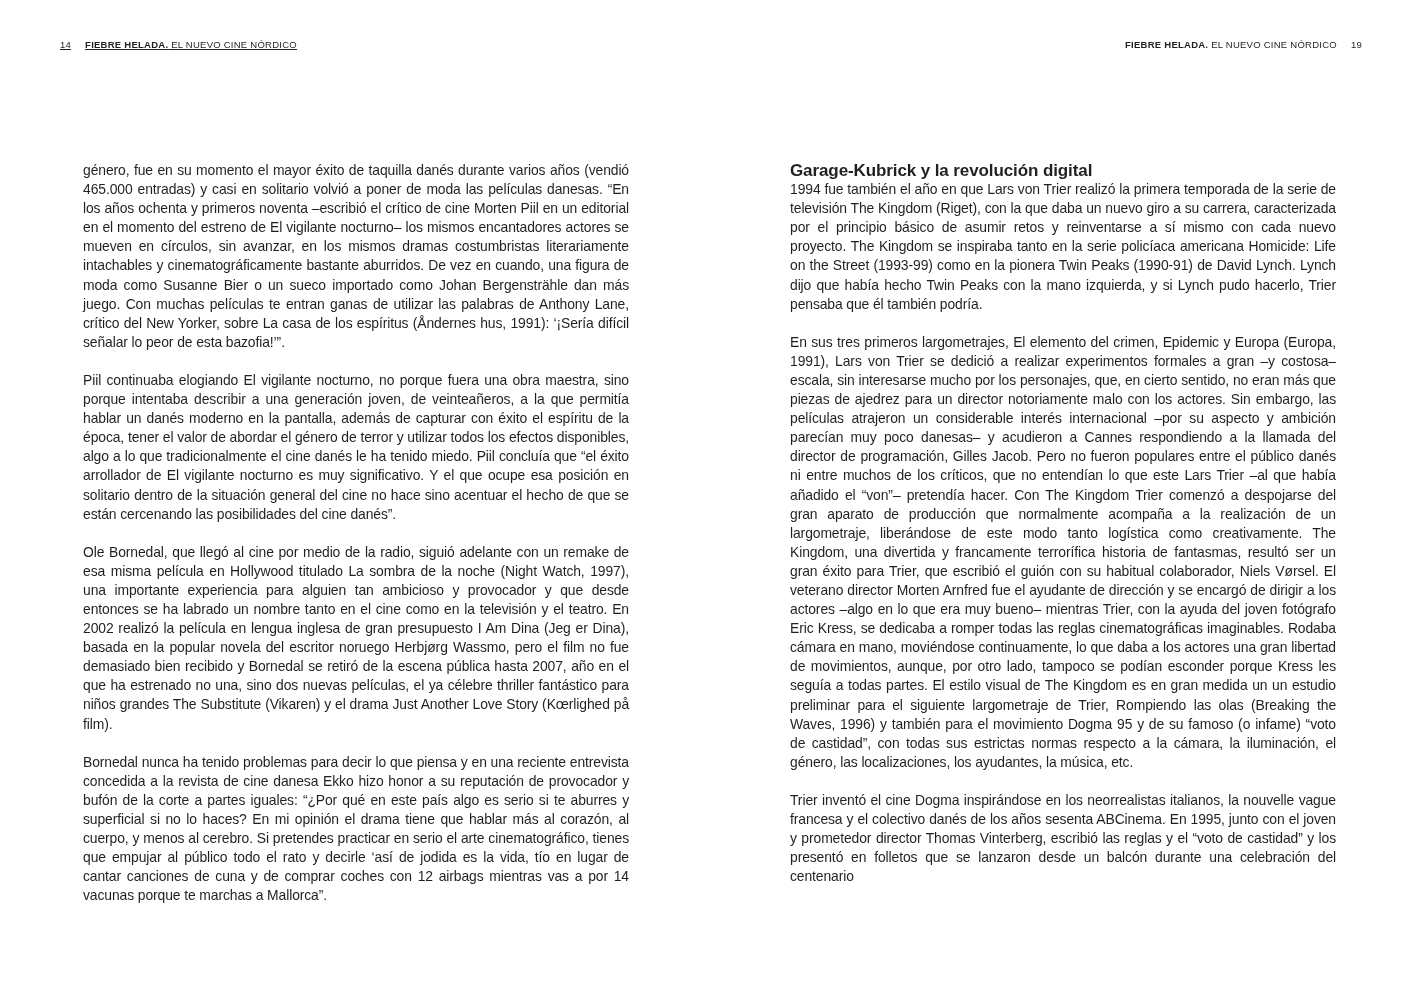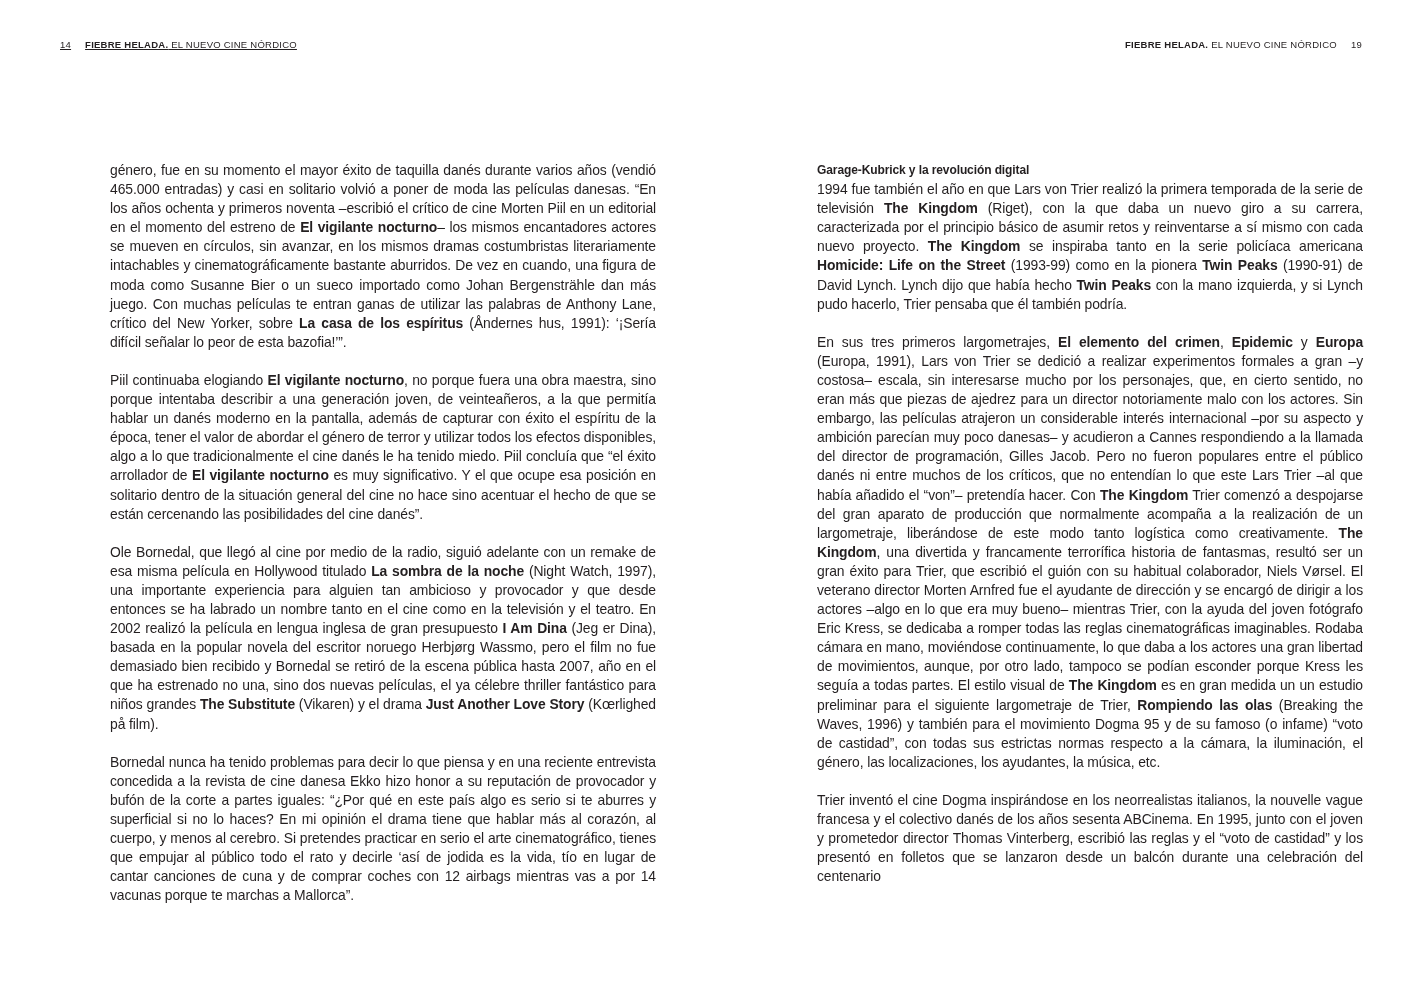--- a/index.html
+++ b/index.html
@@ -35,32 +35,31 @@
   
   .column {
     position: absolute;
     top: 161px;
     width: 546px;
     font-size: 13.9px;
     line-height: 19.1px;
     letter-spacing: -0.1px;
     text-align: justify;
     color: #231f20;
-    margin-left: 27px;
   }
   .column.left-col  { left: 83px; }
   .column.right-col { left: 790px; }
   .column p {
     margin: 0 0 19px 0;
     padding: 0;
   }
   .column p:last-child { margin-bottom: 0; }
-  .column .b { font-weight: 700; }
+  .column .b { font-weight: 400; }
   .section-heading {
-    font-size: 12px;
+    font-size: 17px;
     line-height: 19.1px;
     font-weight: 700;
     margin: 0;
     padding: 0;
     text-align: left;
   }
 </style>
 </head>
 <body>
 

